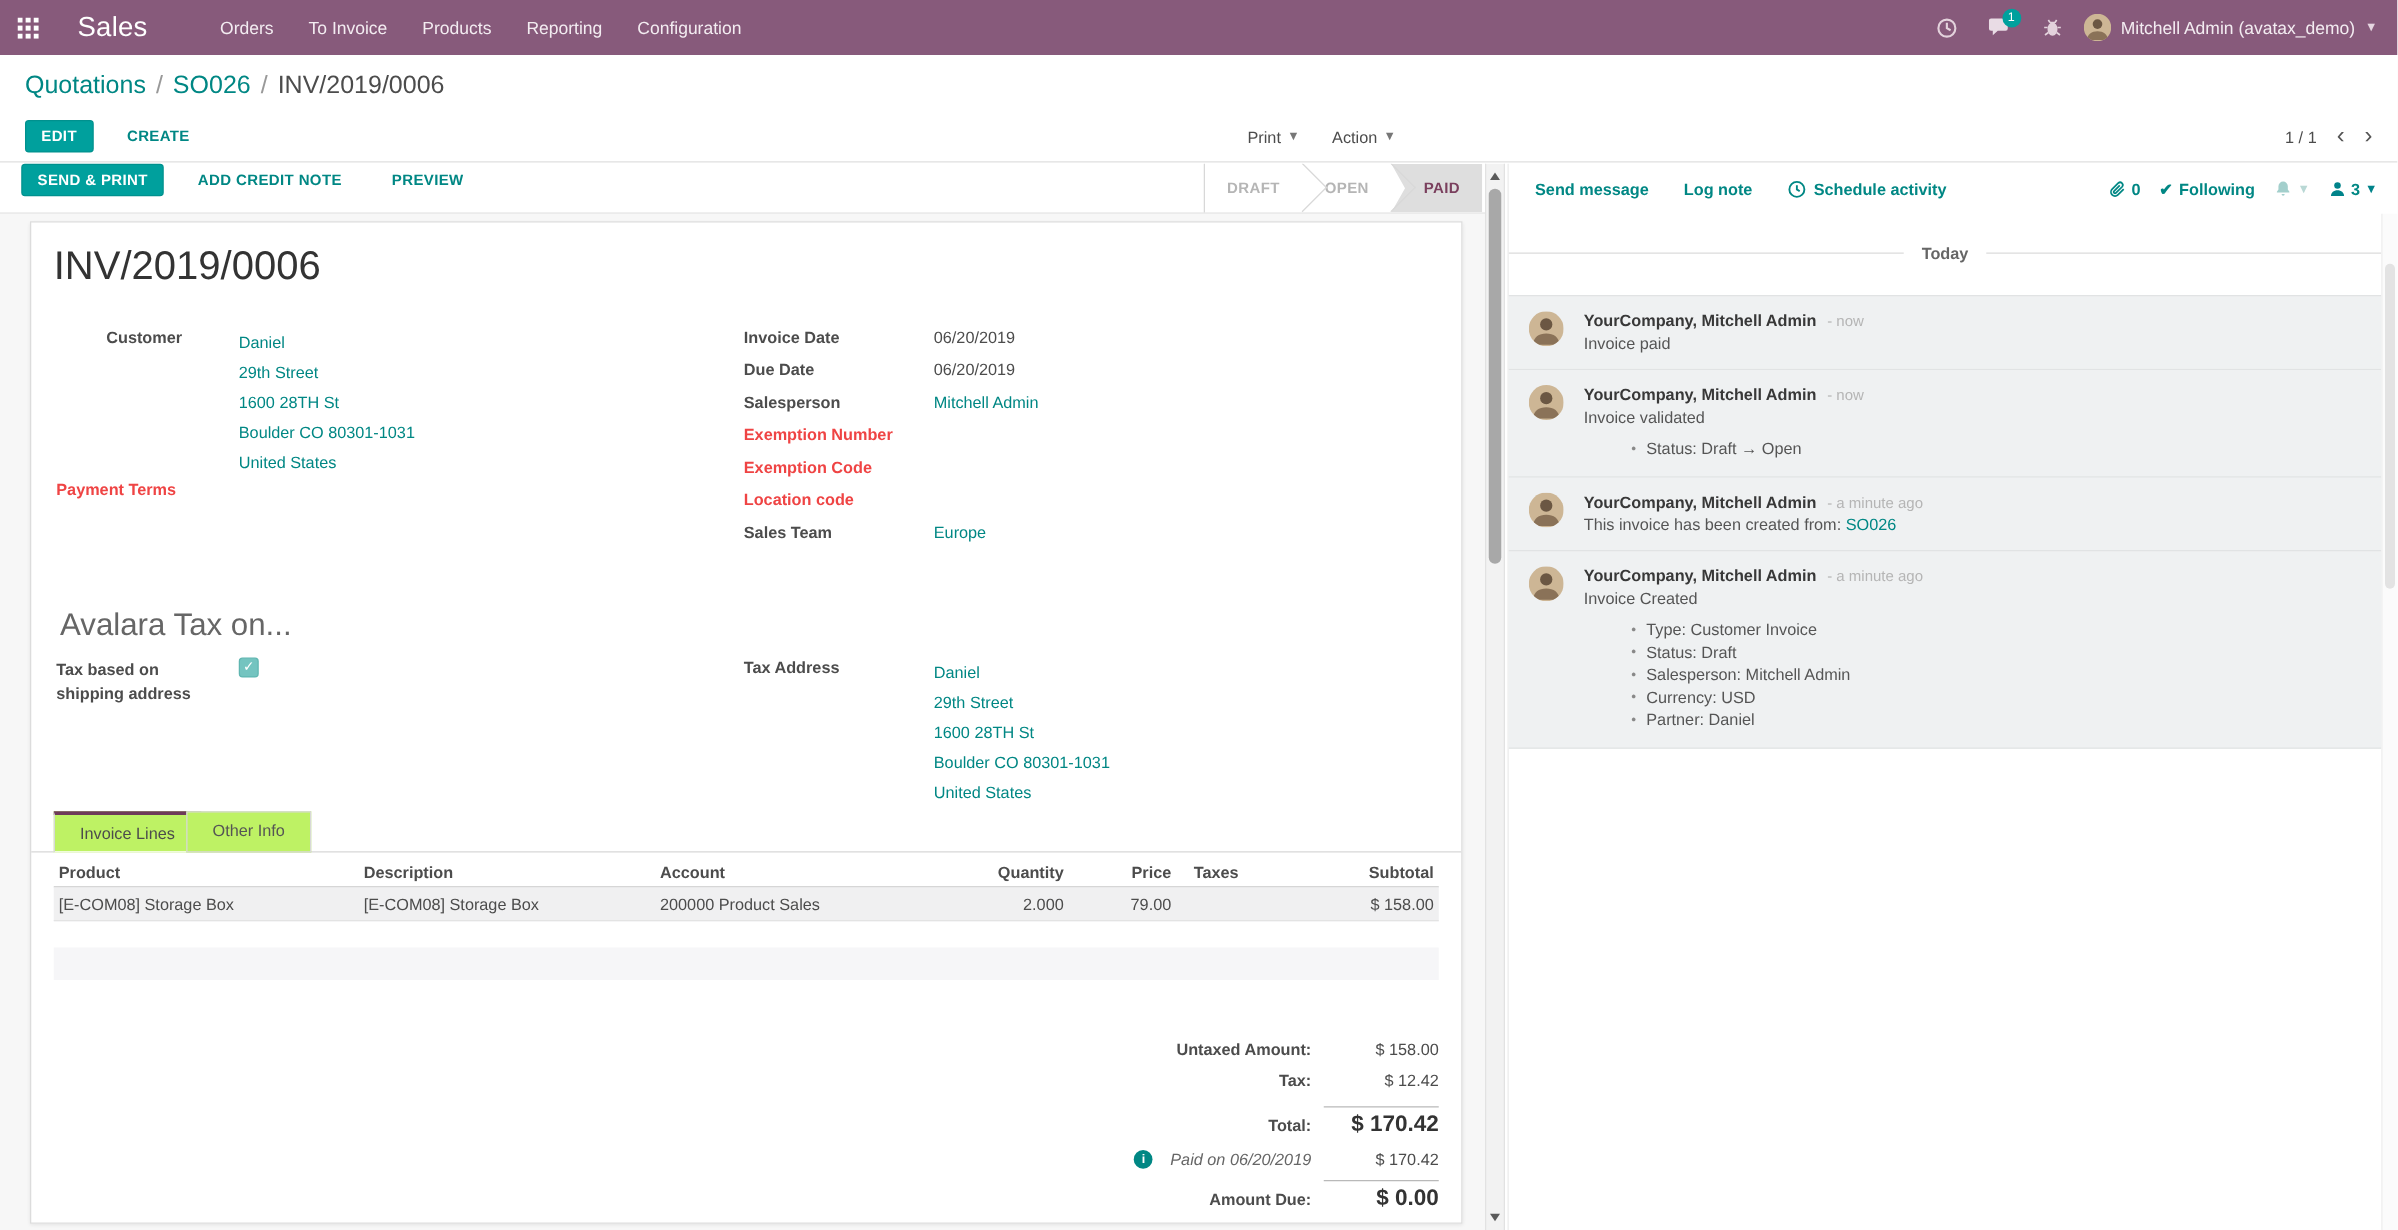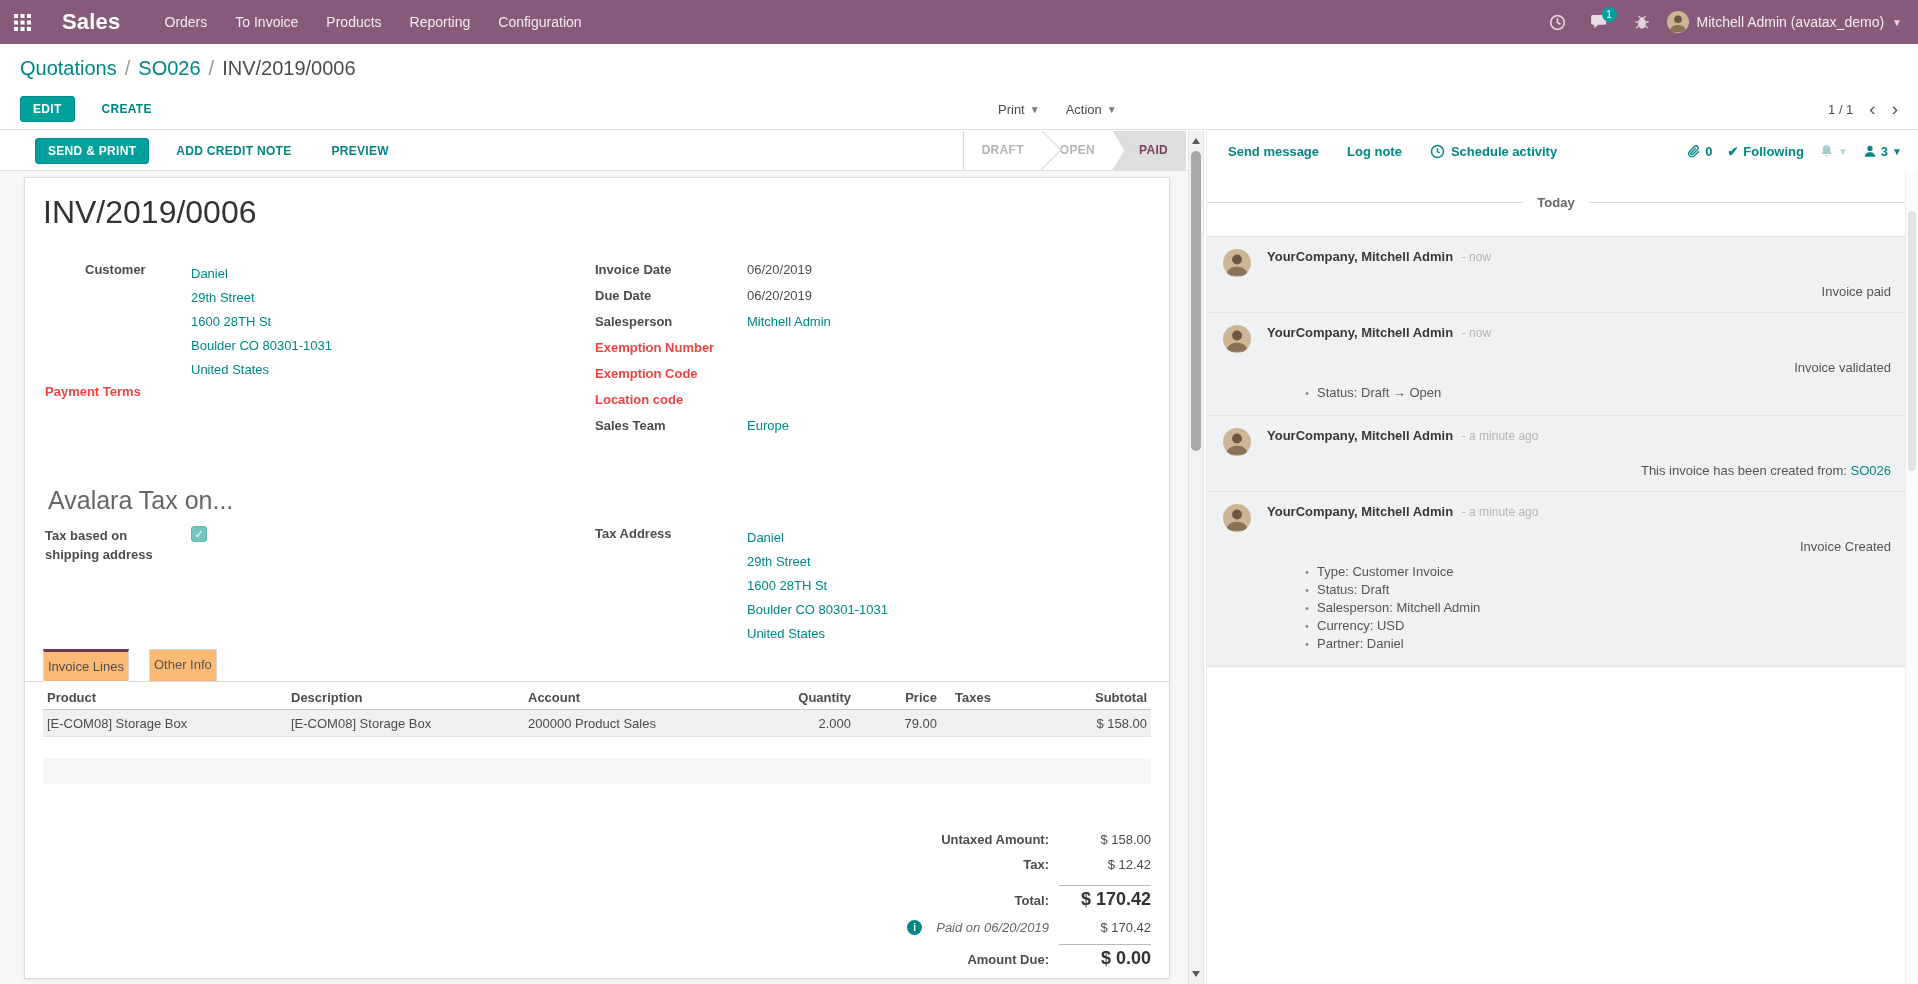--- a/index.html
+++ b/index.html
@@ -5,21 +5,21 @@
   * { margin:0; padding:0; box-sizing:border-box; }
   html,body { width:1918px; height:984px; overflow:hidden; background:#fff;
     font-family:"Liberation Sans", sans-serif; font-size:13px; color:#4c4c4c; }
   #screen { position:relative; width:1918px; height:984px; }
 
   
   .navbar { position:absolute; top:0; left:0; right:0; height:44px; background:#875a7b;
     display:flex; align-items:center; color:#fff; }
   .apps-btn { width:44px; height:44px; display:flex; align-items:center; justify-content:center;
     background:none; border:none; cursor:pointer; }
-  .brand { font-size:22px; font-weight:bold; margin:0 32px 0 18px; letter-spacing:.2px; }
+  .brand { font-size:22px; font-weight:normal; margin:0 46px 0 18px; letter-spacing:.2px; }
   .nav-menu { display:flex; align-items:center; gap:4px; }
   .nav-item { padding:0 12px; font-size:14px; color:#f3ecf1; line-height:44px; cursor:pointer; }
   .nav-right { margin-left:auto; display:flex; align-items:center; padding-right:16px; gap:8px; }
   .nav-icon { width:34px; height:44px; display:flex; align-items:center; justify-content:center;
     position:relative; cursor:pointer; }
   .badge { position:absolute; top:7px; right:0; background:#00a09d; color:#fff; font-size:10px;
     line-height:15px; min-width:15px; text-align:center; border-radius:8px; padding:0 3px; }
   .user-zone { display:flex; align-items:center; gap:8px; cursor:pointer; }
   .nav-avatar { width:22px; height:22px; border-radius:50%; overflow:hidden; flex:none; }
   .user-name { font-size:14px; color:#f3ecf1; }
@@ -42,21 +42,21 @@
   .dd-btn { background:none; border:none; font-size:13px; color:#4c4c4c; cursor:pointer;
     display:flex; align-items:center; gap:5px; }
   .dd-btn .caret { color:#777; }
   .pager { position:absolute; right:20px; top:52px; display:flex; align-items:center; gap:16px;
     height:26px; color:#4c4c4c; }
   .pager-arrow { font-size:19px; color:#555; cursor:pointer; line-height:20px; background:none; border:none; }
 
   
   .form-col { position:absolute; top:131px; left:0; width:1188px; bottom:0; }
   .statusbar { position:relative; height:40px; background:#fff; border-bottom:1px solid #e0e0e0;
-    display:flex; align-items:center; padding-left:35px; gap:14px; }
+    display:flex; align-items:flex-start; padding-left:17px; gap:14px; }
   .statusbar .btn { height:26px; padding:0 12px; }
   .steps { position:absolute; right:2px; top:0; height:39px; display:flex; align-items:stretch;
     border-left:1px solid #d8d8d8; overflow:hidden; }
   .step { position:relative; padding:0 18px; line-height:39px; font-size:12px; font-weight:bold;
     color:#b5b5b5; letter-spacing:.3px; cursor:pointer; }
   .step:not(:last-child)::after { content:""; position:absolute; right:-14px; top:5px; width:27px;
     height:27px; border-top:1px solid #d8d8d8; border-right:1px solid #d8d8d8;
     transform:rotate(45deg); z-index:2; }
   .step.active { background:#dedede; color:#7a3f5d;
     clip-path:polygon(0 0, 100% 0, 100% 100%, 0 100%, 11px 50%); padding-left:26px; }
@@ -75,21 +75,21 @@
   .rrow .flabel { display:inline-block; width:150px; }
   .rrow .fval { position:absolute; left:152px; top:0; white-space:nowrap; }
   .section-head { position:absolute; left:23px; top:308px; font-size:25px; color:#666; }
   .checkbox { position:absolute; left:166px; top:348px; width:16px; height:16px; background:#74c4c0;
     border:1px solid #5fb6b1; border-radius:3px; color:#fff; font-size:11px; line-height:14px;
     text-align:center; cursor:pointer; }
 
   
   .tabs { position:absolute; left:0; right:0; top:470px; height:34px; }
   .tabs::after { content:""; position:absolute; left:0; right:0; bottom:0; border-bottom:1px solid #d8d8d8; }
-  .tab { position:absolute; bottom:0; height:33px; line-height:30px; padding:0 4px; background:#fdba74;
+  .tab { position:absolute; bottom:0; height:33px; line-height:30px; padding:0 20px; background:#bef264;
     border:1px solid #d8d8d8; cursor:pointer; z-index:2; color:#555; }
   .tab.active { left:18px; border-top:3px solid #6e3a5a; border-bottom-color:#fff; color:#4c4c4c; }
   .tab.inactive { left:124px; }
 
   
   .grid-table { position:absolute; left:18px; right:18px; top:508px; }
   .grow { display:grid; grid-template-columns:244px 237px 261px 70px 86px 92px 1fr; align-items:center; }
   .ghead { height:24px; border-bottom:1px solid #c9c9c9; font-weight:bold; color:#4c4c4c; }
   .gdata { height:27px; background:#f0f0f1; border-bottom:1px solid #e3e3e3; }
   .cell { padding:0 4px; white-space:nowrap; overflow:hidden; }
@@ -134,21 +134,21 @@
   .today { margin:24px 13px 0 0; display:flex; align-items:center; color:#666; font-weight:bold; }
   .today::before, .today::after { content:""; flex:1; border-top:1px solid #dcdcdc; }
   .today span { padding:0 14px; }
   .messages { margin:26px 13px 0 0; }
   .msg { position:relative; background:#eff1f2; border-top:1px solid #e1e3e4; padding:12px 14px 13px 60px; }
   .msg:last-child { border-bottom:1px solid #e1e3e4; }
   .msg-avatar { position:absolute; left:16px; top:12px; width:28px; height:28px; border-radius:50%;
     overflow:hidden; cursor:pointer; }
   .msg-author { font-weight:bold; color:#383838; cursor:pointer; }
   .msg-time { color:#b5b5b5; font-size:12px; margin-left:5px; }
-  .msg-body { margin-top:20px; color:#555;text-align:right; }
+  .msg-body { margin-top:3px; color:#555; }
   .msg-bullets { list-style:none; margin:9px 0 0 38px; }
   .msg-bullets li { line-height:18px; color:#555; position:relative; padding-left:12px; }
   .msg-bullets li::before { content:"•"; position:absolute; left:0; color:#888; font-size:11px; }
 
   svg { display:block; }
 </style>
 </head>
 <body>
 
 <div id="screen">

